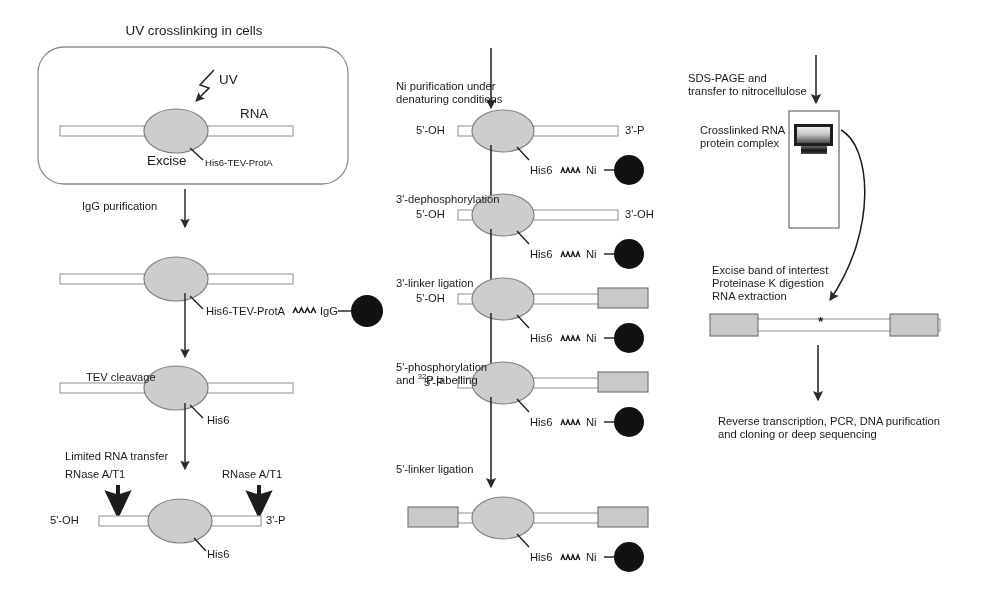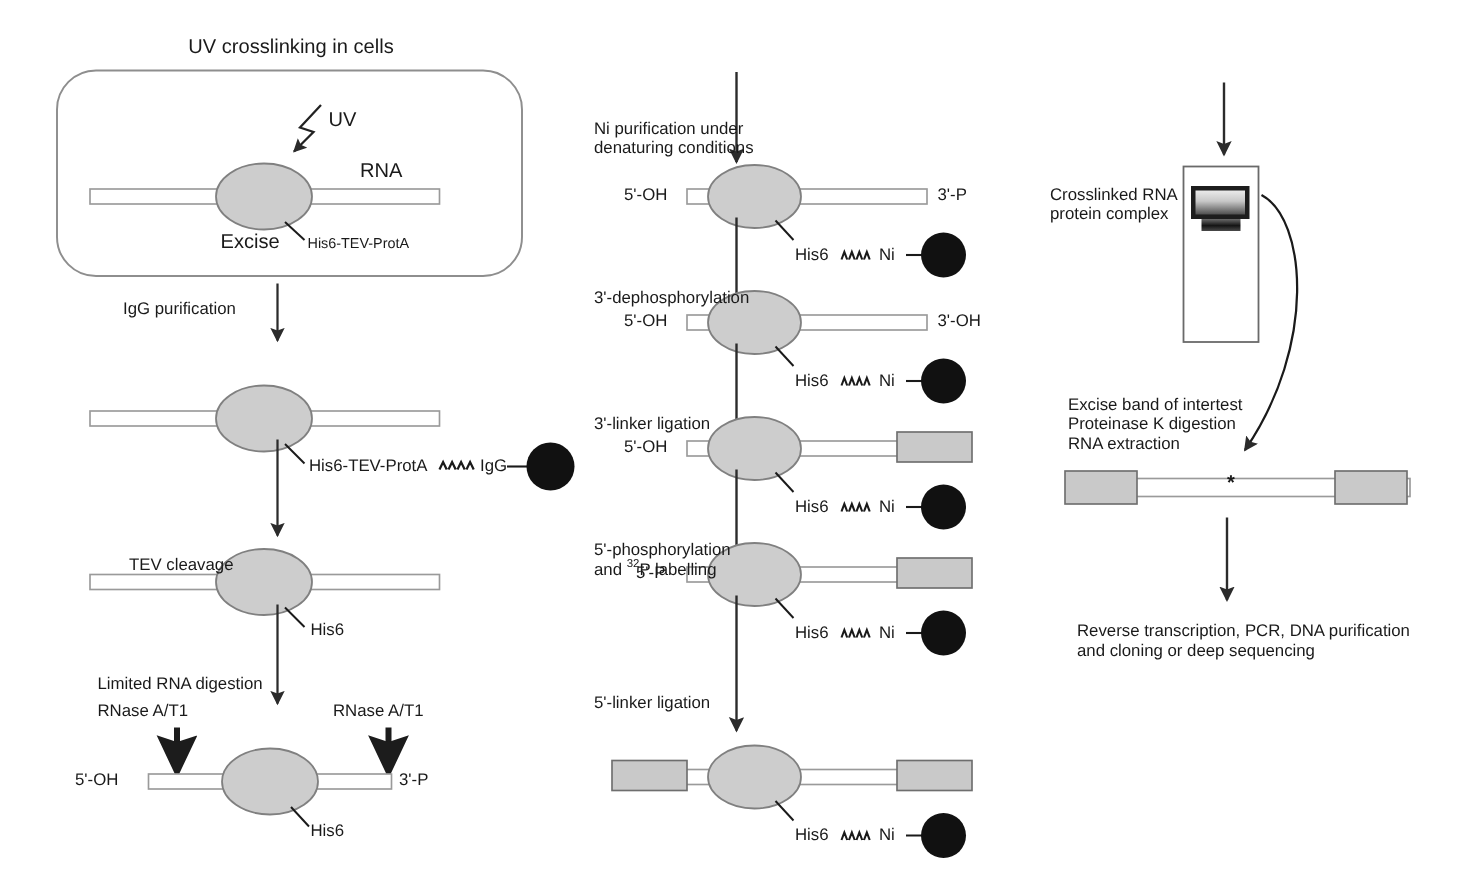--- a/index.html
+++ b/index.html
@@ -219,21 +219,21 @@
   <div class="lbl t11" style="left:82px;top:200px;">IgG purification</div>
 
   <div class="lbl t11" style="left:206px;top:305px;"><span>His6-TEV-ProtA</span></div>
 
   <div class="lbl t11" style="left:320px;top:305px;">IgG</div>
 
   <div class="lbl t11" style="left:86px;top:358px;margin-top:13px;">TEV cleavage</div>
 
   <div class="lbl t11" style="left:207px;top:414px;">His6</div>
 
-  <div class="lbl t11" style="left:65px;top:450px;">Limited RNA digestion</div>
+  <div class="lbl t11" style="left:65px;top:450px;">Limited RNA transfer</div>
 
   <div class="lbl t11" style="left:65px;top:468px;">RNase A/T1</div>
 
   <div class="lbl t11" style="left:222px;top:468px;">RNase A/T1</div>
 
   <div class="lbl t11" style="left:50px;top:514px;">5'-OH</div>
 
   <div class="lbl t11" style="left:266px;top:514px;">3'-P</div>
 
   <div class="lbl t11" style="left:207px;top:548px;">His6</div>
@@ -263,20 +263,22 @@
 
   <div class="lbl t11" style="left:424px;top:376px;">5'-P</div>
   <div class="lbl t11" style="left:530px;top:416px;">His6</div>
   <div class="lbl t11" style="left:586px;top:416px;">Ni</div>
 
   <div class="lbl t11" style="left:396px;top:463px;">5'-linker ligation</div>
 
   <div class="lbl t11" style="left:530px;top:551px;">His6</div>
   <div class="lbl t11" style="left:586px;top:551px;">Ni</div>
 
+  <div class="lbl t11" style="left:688px;top:72px;">SDS-PAGE and
+transfer to nitrocellulose</div>
 
   <div class="lbl t11" style="left:700px;top:124px;">Crosslinked RNA
 protein complex</div>
 
   <div class="lbl t11" style="left:712px;top:264px;">Excise band of intertest
 Proteinase K digestion
 RNA extraction</div>
 
   <div class="lbl t13" style="left:818px;top:314px;font-weight:700;">*</div>
 

